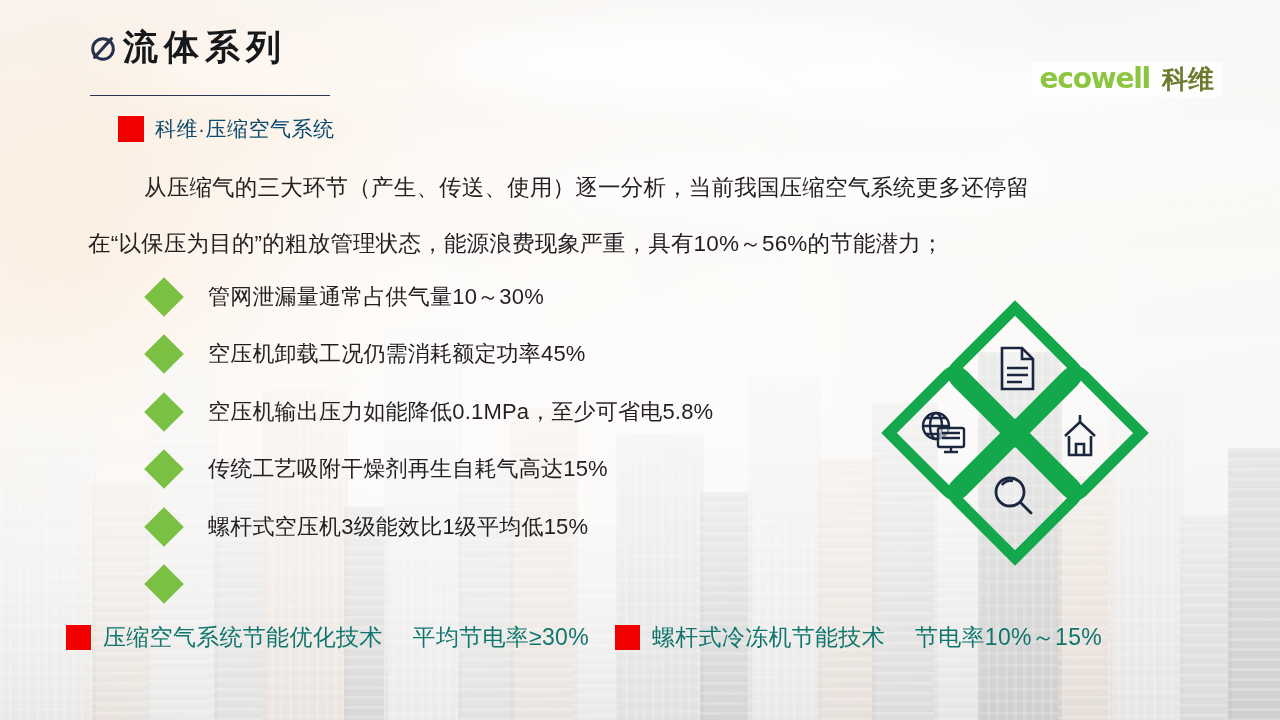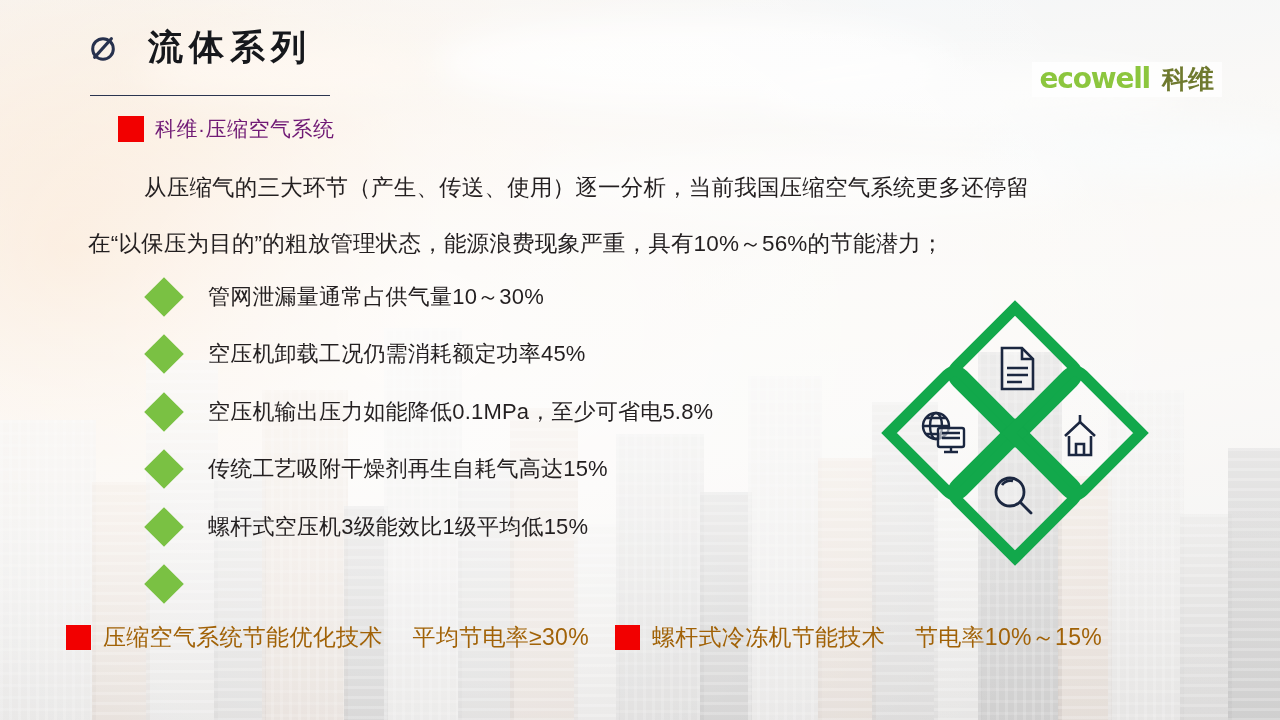--- a/index.html
+++ b/index.html
@@ -59,21 +59,21 @@
   .veil2 {
     position:absolute; inset:0;
     background:
       radial-gradient(ellipse 760px 560px at 420px 330px, rgba(255,255,255,0.55) 0%, rgba(255,255,255,0.30) 55%, rgba(255,255,255,0.05) 100%);
   }
 
   
   .content { position:absolute; inset:0; }
 
   
-  .title-row { position:absolute; left:88px; top:30px; display:flex; align-items:center; gap:30px; }
+  .title-row { position:absolute; left:88px; top:30px; display:flex; align-items:center; gap:5px; }
   .diam-icon { width:30px; height:30px; color:#27314d; flex:none; }
   .title-text {
     font-size:35px; font-weight:bold; color:#16181c;
     letter-spacing:6px; line-height:1;
     font-family:"DejaVu Sans","Liberation Sans",sans-serif;
   }
   .title-rule {
     position:absolute; left:90px; top:95px; width:240px; height:0;
     border-top:1.6px solid #2b3550;
   }
@@ -87,41 +87,41 @@
   }
   .logo-eco {
     font-size:28px; font-weight:bold; color:#8cc63e; letter-spacing:-1.2px;
     font-family:"DejaVu Sans","Liberation Sans",sans-serif; line-height:1;
   }
   .logo-cn { font-size:26px; font-weight:bold; color:#6f7a2f; letter-spacing:0px; line-height:1; }
 
   
   .section-head { position:absolute; left:118px; top:115px; display:flex; align-items:center; gap:11px; }
   .red-sq { width:26px; height:26px; background:#f20000; flex:none; }
-  .section-head .label { font-size:21px; color:#701a75; letter-spacing:0.5px; font-weight:normal;text-align:right; }
+  .section-head .label { font-size:21px; color:#0c4a6e; letter-spacing:0.5px; font-weight:normal;text-align:right; }
 
   
   .para { position:absolute; left:88px; top:160px; width:1130px; }
   .para p {
     font-size:22.5px; color:#231f20; line-height:56px; letter-spacing:0.2px;
     white-space:nowrap;
   }
   .para p.indent { text-indent:56px; }
 
   
   .blist { position:absolute; left:150px; top:268px; }
   .brow { display:flex; align-items:center; height:57.5px; }
   .gdiamond { width:28px; height:28px; background:#7ac143; transform:rotate(45deg); flex:none; margin-right:30px; }
   .brow .btext { font-size:22px; color:#231f20; letter-spacing:0.2px; white-space:nowrap; }
 
   
   .footer { position:absolute; left:66px; top:622px; width:1200px; display:flex; align-items:center; }
   .fitem { display:flex; align-items:center; }
   .fitem .red-sq2 { width:25px; height:25px; background:#f20000; flex:none; margin-right:12px; }
-  .fitem .ftext { font-size:23px; color:#a16207; white-space:nowrap; letter-spacing:0.3px; }
+  .fitem .ftext { font-size:23px; color:#0f766e; white-space:nowrap; letter-spacing:0.3px; }
   .fgap { width:30px; }
 
   
   .cluster { position:absolute; left:885px; top:302px; width:260px; height:262px; }
   .cluster svg { width:100%; height:100%; overflow:visible; }
 </style>
 </head>
 <body>
 
 <div class="slide">

